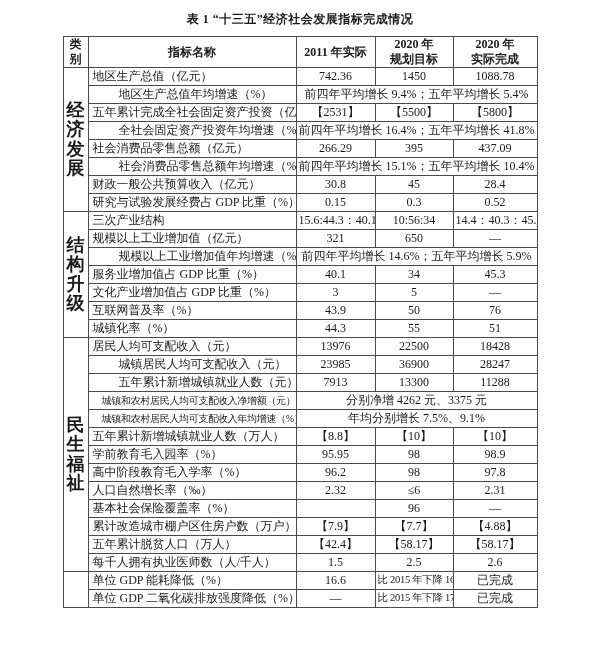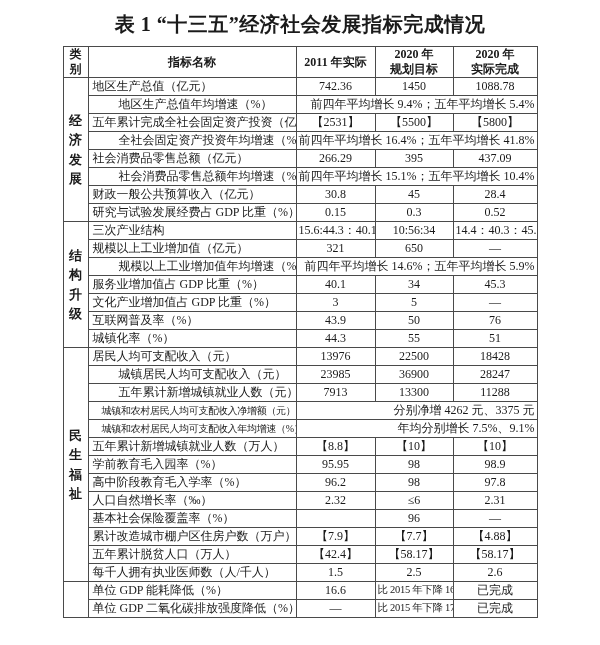--- a/index.html
+++ b/index.html
@@ -5,21 +5,21 @@
   * { box-sizing: border-box; }
   html, body {
     margin: 0; padding: 0;
     width: 600px; height: 645px;
     background: #ffffff;
     color: #1a1a1a;
     font-family: "Liberation Serif", "DejaVu Serif", serif;
   }
   .page { width: 600px; height: 645px; overflow: hidden; }
   .doc-title {
-    font-size: 20px;
+    font-size: 12px;
     font-weight: bold;
     text-align: center;
     margin: 0;
     padding: 11px 0 8px 0;
     letter-spacing: 0.5px;
   }
   table.indicators {
     border-collapse: collapse;
     table-layout: fixed;
     width: 474px;
@@ -47,36 +47,36 @@
     height: 31px;
     line-height: 1.25;
   }
   td.cat {
     font-weight: bold;
     text-align: center;
     vertical-align: middle;
     padding: 0;
     line-height: 19.5px;
     word-break: break-all;
-    font-size: 13px;
+    font-size: 18px;
   }
   td.ind {
     text-align: left;
     padding-left: 4px;
     white-space: nowrap;
   }
   td.ind.indent { padding-left: 30px; }
   td.ind.small  { padding-left: 13px; font-size: 10px; letter-spacing: -0.3px; margin-left: 24px; }
   td.val {
     text-align: center;
     white-space: nowrap;
   }
   td.val.small { font-size: 10.5px; letter-spacing: -0.3px; }
   td.span-cell {
-    text-align: right;
+    text-align: center;
     white-space: nowrap;
   }
 </style>
 </head>
 <body>
 
 <div class="page">
   <h1 class="doc-title">表 1 “十三五”经济社会发展指标完成情况</h1>
 
   <table class="indicators">

